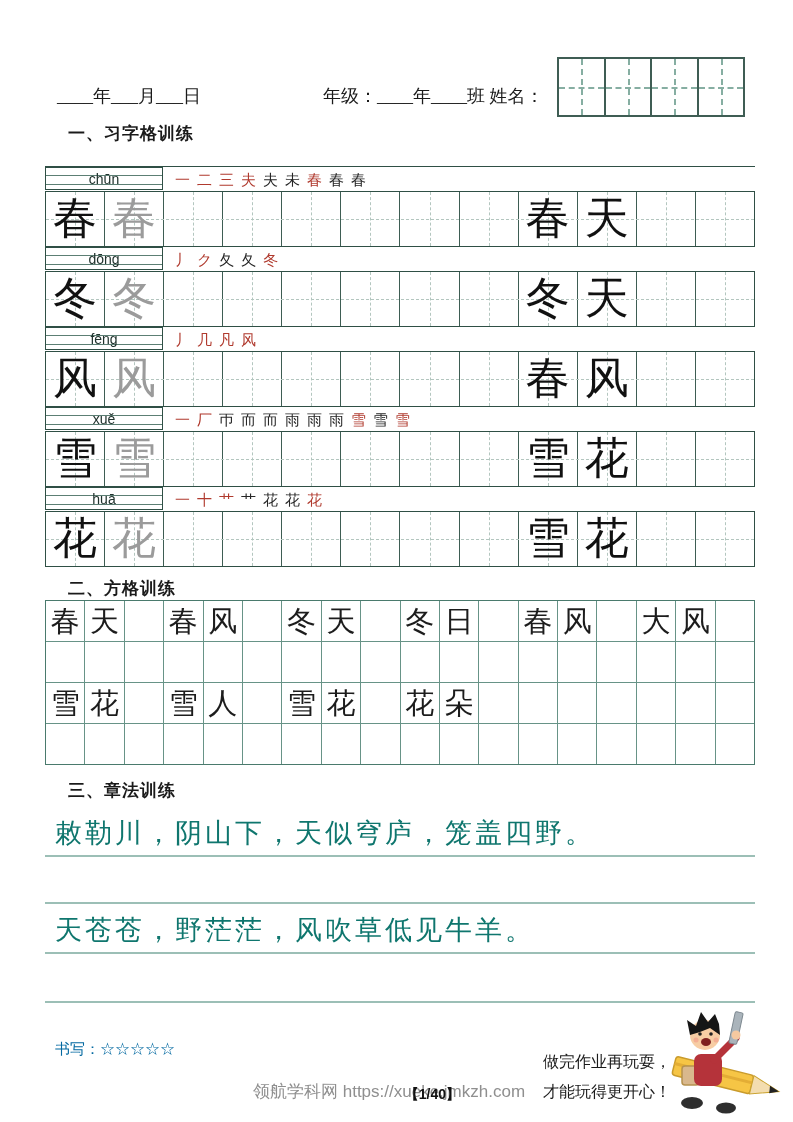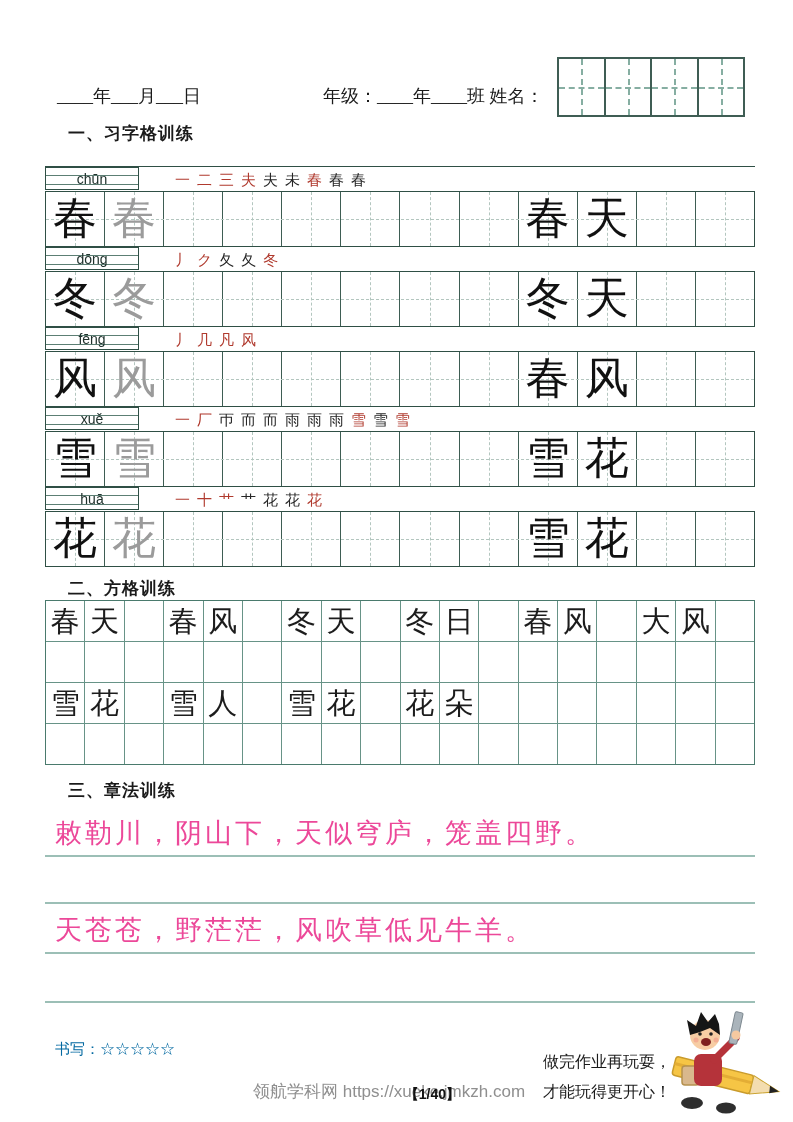--- a/index.html
+++ b/index.html
@@ -23,21 +23,21 @@
                     border-top:2px dashed #86aea2;}
 
   .sec-title{position:absolute;left:68px;font-size:17px;font-weight:bold;letter-spacing:1px;}
   #s1{top:122px;} #s2{top:577px;} #s3{top:779px;}
 
   
   .practice{position:absolute;left:45px;top:166px;width:710px;}
   .p-row{position:relative;}
   .p-strip{position:relative;height:24px;}
   .p-row:first-child .p-strip{border-top:1px solid #2f4f45;}
-  .pinyin-box{position:absolute;left:0;top:0;width:94px;height:23px;
+  .pinyin-box{position:absolute;left:0;top:0;width:118px;height:23px;
               border:1px solid #2f4f45;box-sizing:border-box;}
   .pinyin-box::before{content:"";position:absolute;left:0;right:0;top:34%;
                       border-top:1px solid #5c7f74;}
   .pinyin-box::after{content:"";position:absolute;left:0;right:0;top:74%;
                      border-top:1px solid #5c7f74;}
   .pinyin{position:absolute;left:0;right:0;top:1px;text-align:center;z-index:2;
           font-size:14px;color:#20322d;background:transparent;line-height:20px;}
   .strokes{position:absolute;left:130px;top:2px;height:22px;display:flex;gap:7px;
            align-items:center;font-family:"Liberation Serif",serif;font-size:15px;}
   .stroke-step{line-height:1;}
@@ -64,21 +64,21 @@
   .g-cell{flex:1;border-right:1px solid #679387;display:flex;align-items:center;
           justify-content:center;font-family:"Liberation Serif",serif;font-size:29px;
           color:#1c1c1c;line-height:1;}
   .g-cell:last-child{border-right:none;}
 
   
   .comp{position:absolute;left:45px;top:803px;width:710px;}
   .c-line{position:relative;border-bottom:2px solid #9cbfb6;display:flex;
           align-items:flex-end;}
   .c-text{font-family:"Liberation Serif",serif;font-size:27px;letter-spacing:3px;
-          padding:0 0 6px 10px;line-height:1.1;color:#ec4899;}
+          padding:0 0 6px 10px;line-height:1.1;color:#0f766e;}
 
   
   .stars-line{position:absolute;left:55px;top:1040px;font-size:15px;
               font-family:"Liberation Serif",serif;color:#0369a1;}
   .motto{position:absolute;left:55px;top:1072px;font-size:19px;font-weight:bold;}
   .watermark{position:absolute;left:253px;top:1060px;font-size:17px;color:#8f8f8f;margin-top:20px;}
   .page-number{position:absolute;left:300px;top:1086px;width:160px;text-align:right;
                font-size:14px;font-weight:bold;color:#111;}
   .mascot-text1{position:absolute;left:543px;top:1052px;font-size:16px;
                 font-family:"Liberation Serif",serif;}

